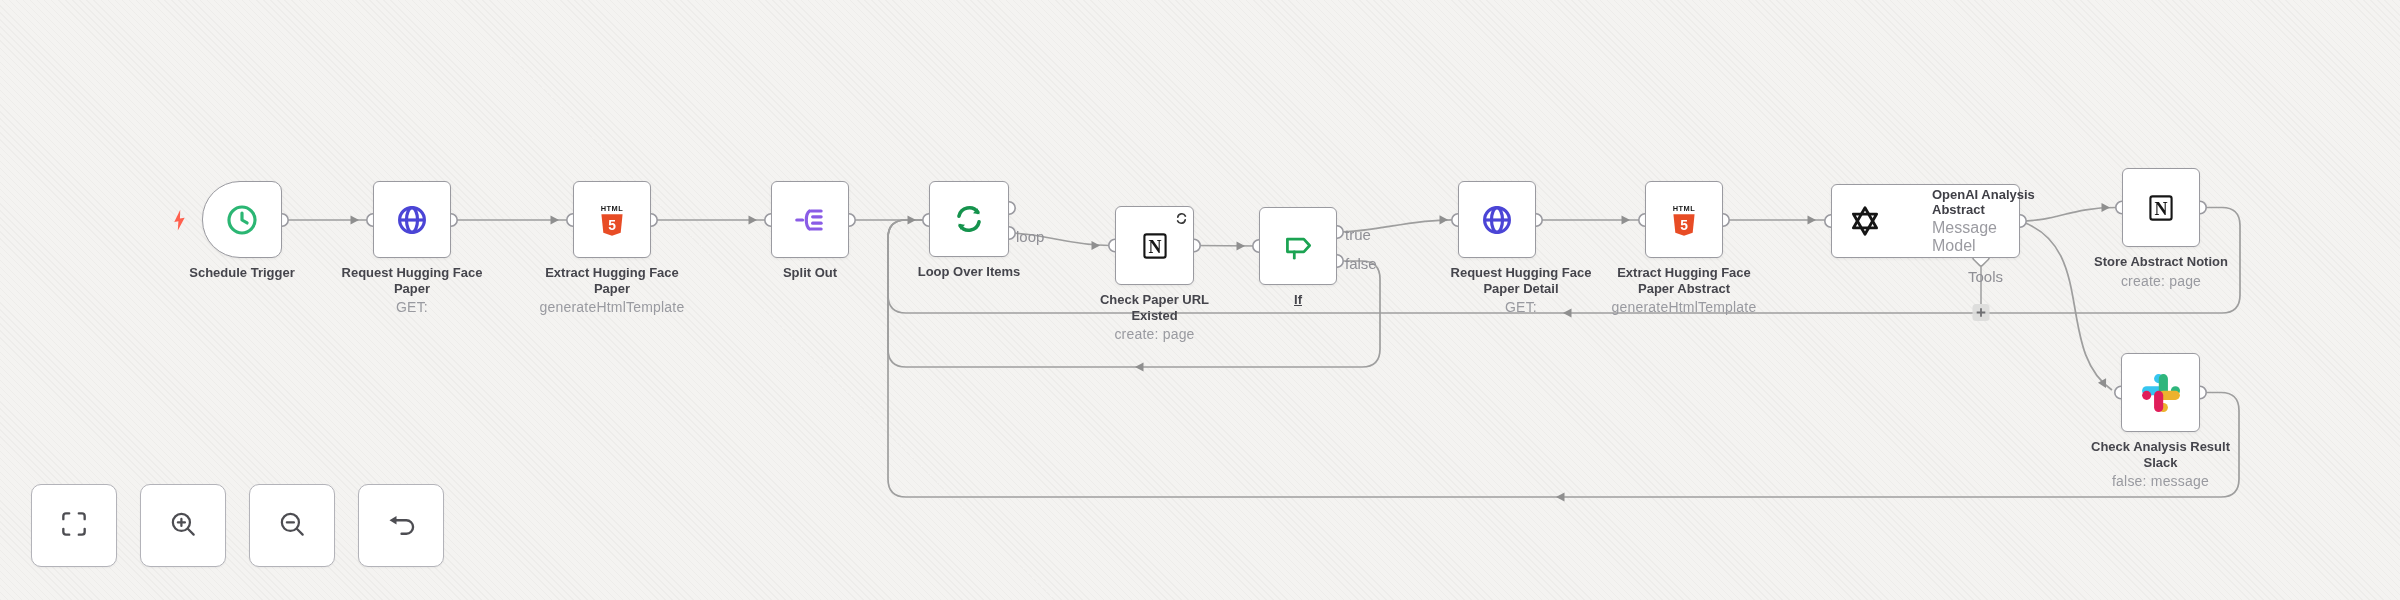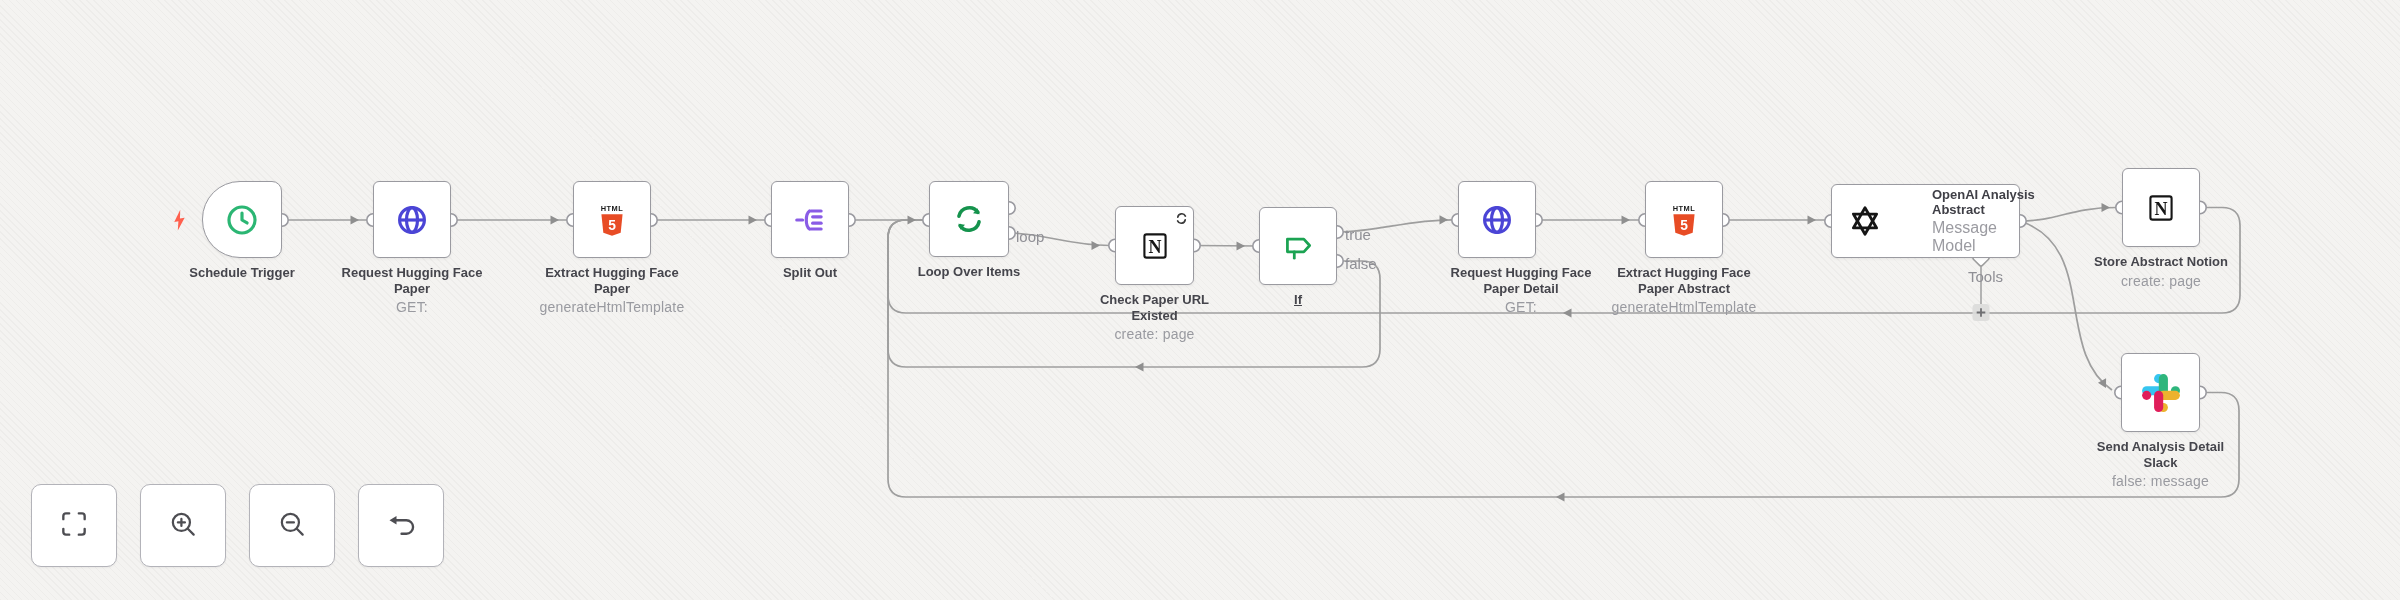--- a/index.html
+++ b/index.html
@@ -219,21 +219,21 @@
       </div>
       <div class="node-label" style="left: 2081px; top: 254px; width: 160px;"><span>Store Abstract Notion</span><span class="sub">create: page</span></div>
       <div class="node" style="left: 2122px; top: 168px; width: 78px; height: 79px;">
         <span style="display: flex; align-items: center;">
           <svg width="36" height="36" viewBox="0 0 34 34">
             <rect x="7" y="6" width="20" height="22" rx="2" fill="#fff" stroke="#161616" stroke-width="2"></rect>
             <text x="17" y="23.5" font-size="17" font-weight="bold" fill="#161616" text-anchor="middle" font-family="Liberation Serif,serif">N</text>
           </svg>
         </span>
       </div>
-      <div class="node-label" style="left: 2085.5px; top: 439px; width: 150px;"><span>Send Analysis Detail Slack</span><span class="sub">false: message</span></div>
+      <div class="node-label" style="left: 2085.5px; top: 439px; width: 150px;"><span>Check Analysis Result Slack</span><span class="sub">false: message</span></div>
       <div class="node" style="left: 2121px; top: 353px; width: 79px; height: 79px;">
         <span style="display: flex; align-items: center;">
           <svg width="38" height="38" viewBox="0 0 45 45">
             <rect x="14.3" y="0.1" width="10.8" height="10.8" rx="5.4" fill="#36C5F0"></rect>
             <rect x="0.1" y="14.5" width="25" height="10.8" rx="5.4" fill="#36C5F0"></rect>
             <rect x="19.9" y="0.1" width="10.8" height="25.1" rx="5.4" fill="#2EB67D"></rect>
             <rect x="34.2" y="14.5" width="10.8" height="10.8" rx="5.4" fill="#2EB67D"></rect>
             <rect x="19.9" y="19.9" width="25" height="10.8" rx="5.4" fill="#ECB22E"></rect>
             <rect x="19.9" y="34.2" width="10.8" height="10.8" rx="5.4" fill="#ECB22E"></rect>
             <rect x="14.3" y="19.9" width="10.8" height="25.1" rx="5.4" fill="#E01E5A"></rect>

